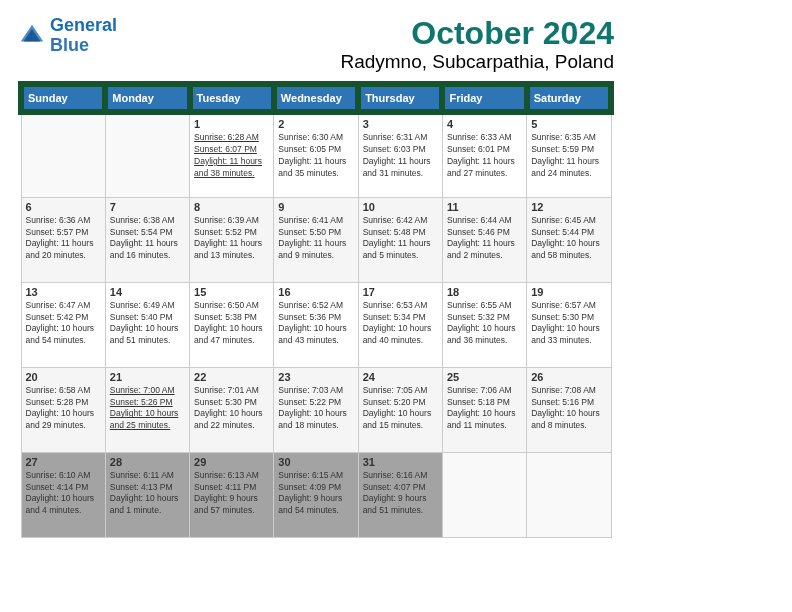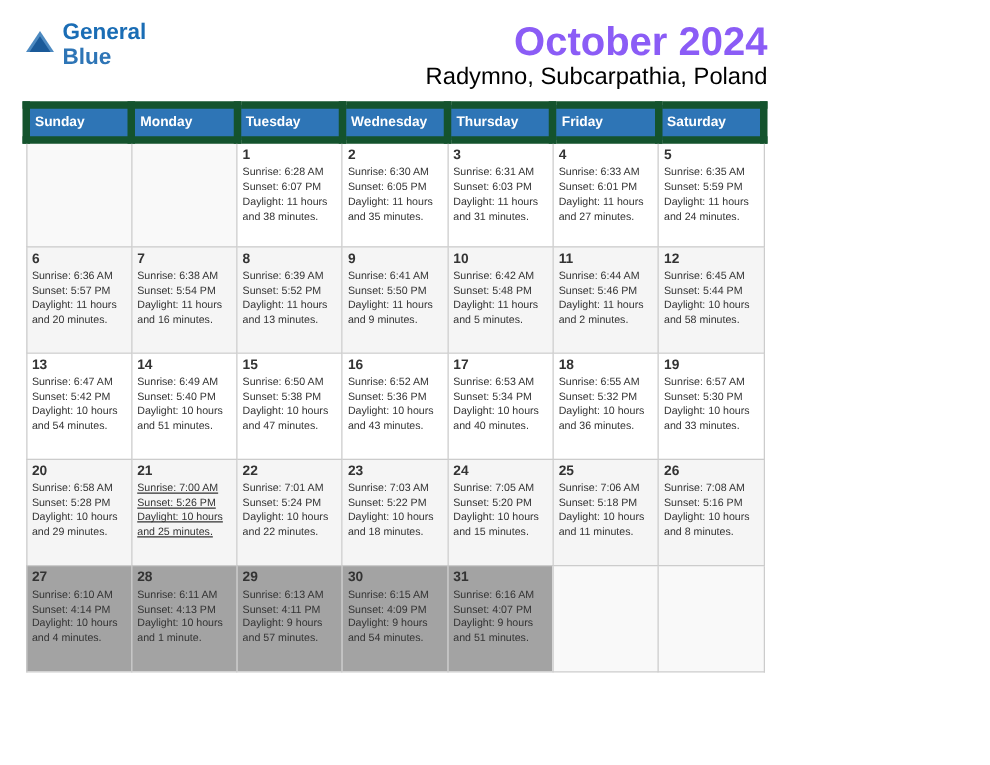--- a/index.html
+++ b/index.html
@@ -38,21 +38,21 @@
     .logo-icon {
       width: 28px;
       height: 28px;
     }
     .title-block {
       text-align: right;
     }
     .month-title {
       font-size: 32px;
       font-weight: bold;
-      color: #8b5cf6;
+      color: #0f766e;
       line-height: 1.1;
       margin-left: 16px;
     }
     .subtitle {
       font-size: 19px;
       color: #000000;
     }
     .calendar {
       width: 100%;
       border-collapse: collapse;
@@ -129,21 +129,21 @@
         <th>Friday</th>
         <th>Saturday</th>
       </tr>
     </thead>
     <tbody id="calendar-body">
     <tr>
           <td class="empty-cell"></td>
           <td class="empty-cell"></td>
           <td>
             <div class="day-number">1</div>
-            <div class="day-info" style="white-space: pre-line;">Sunrise: 6:28 AM
+            <div class="day-info" style="white-space: pre-line; text-decoration: underline;">Sunrise: 6:28 AM
 Sunset: 6:07 PM
 Daylight: 11 hours
 and 38 minutes.</div>
           </td>
           <td>
             <div class="day-number">2</div>
             <div class="day-info" style="white-space: pre-line;">Sunrise: 6:30 AM
 Sunset: 6:05 PM
 Daylight: 11 hours
 and 35 minutes.</div>
@@ -283,21 +283,21 @@
           <td>
             <div class="day-number">21</div>
             <div class="day-info" style="white-space: pre-line; text-decoration: underline;">Sunrise: 7:00 AM
 Sunset: 5:26 PM
 Daylight: 10 hours
 and 25 minutes.</div>
           </td>
           <td>
             <div class="day-number">22</div>
             <div class="day-info" style="white-space: pre-line;">Sunrise: 7:01 AM
-Sunset: 5:24 PM
+Sunset: 5:30 PM
 Daylight: 10 hours
 and 22 minutes.</div>
           </td>
           <td>
             <div class="day-number">23</div>
             <div class="day-info" style="white-space: pre-line;">Sunrise: 7:03 AM
 Sunset: 5:22 PM
 Daylight: 10 hours
 and 18 minutes.</div>
           </td>

